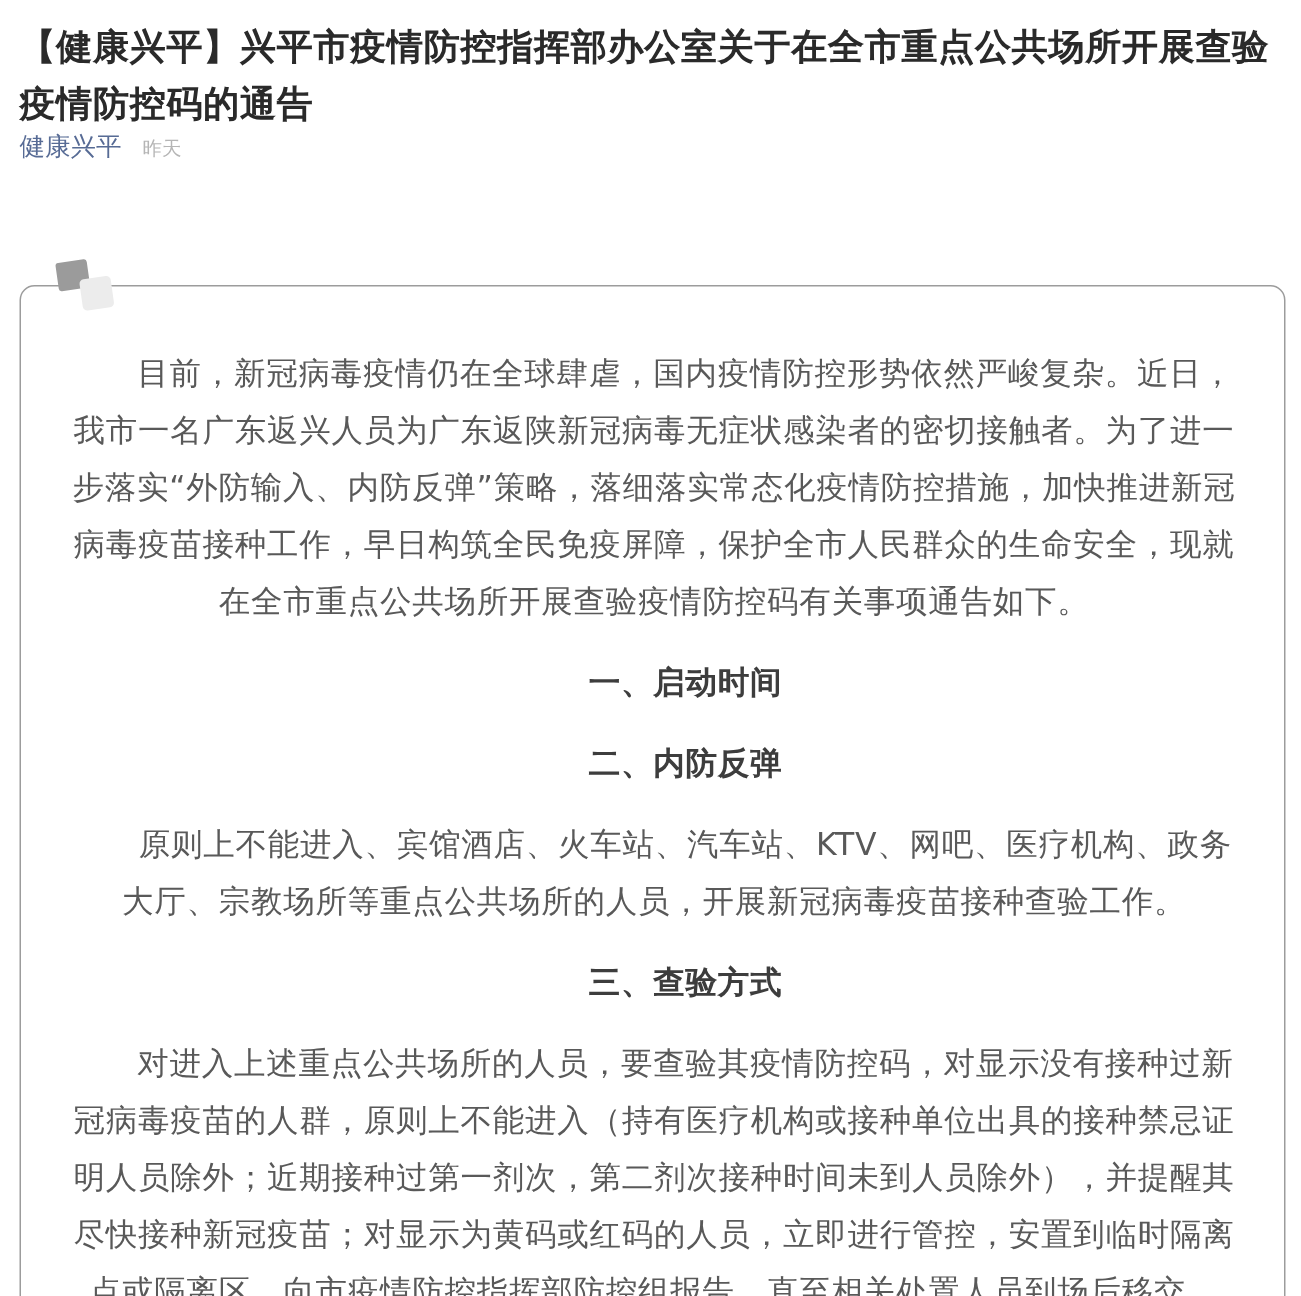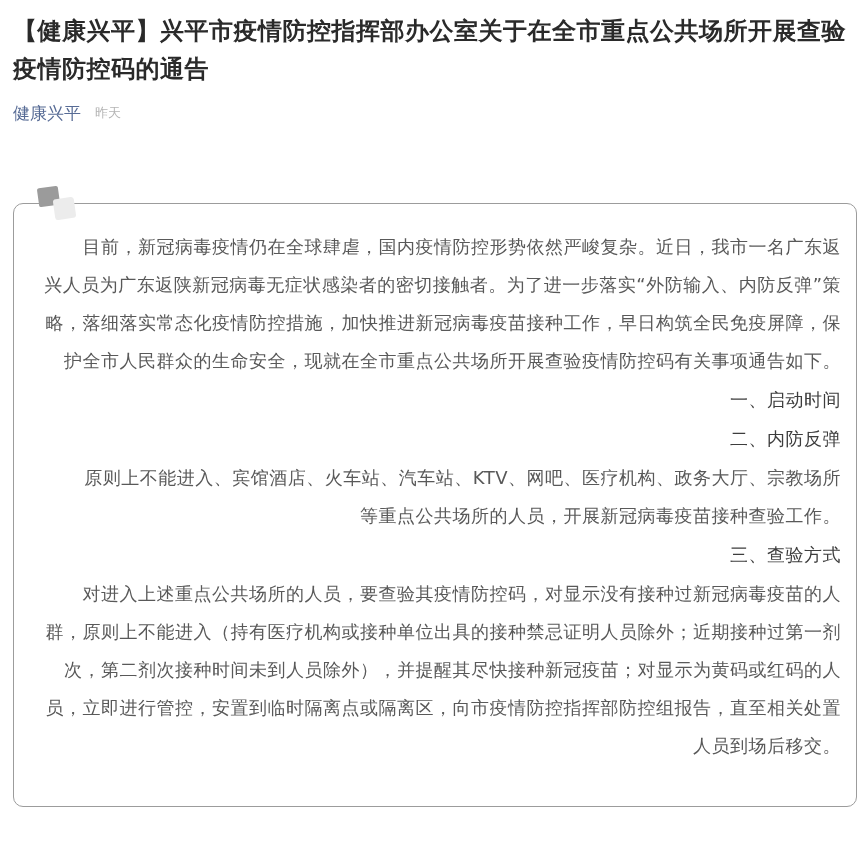--- a/index.html
+++ b/index.html
@@ -20,26 +20,26 @@
   }
   .article-title {
     margin: 0;
     font-size: 24px;
     line-height: 38px;
     font-weight: 700;
     color: #2a2a2a;
     letter-spacing: 0.5px;
   }
   .meta-row {
-    margin-top: 13px;
     display: flex;
     align-items: flex-start;
     gap: 14px;
     font-size: 17px;
     line-height: 24px;
+    font-family: Liberation Mono, monospace;
   }
   .author-name {
     color: #576b95;
     cursor: pointer;
   }
   .publish-date {
     color: #b5b5b5;
     font-size: 13px;
   }
   
@@ -67,30 +67,30 @@
     left: 40px;
     top: -6px;
     width: 21px;
     height: 21px;
     background: #ececec;
     transform: rotate(-8deg);
     border-radius: 3px;
     z-index: 3;
   }
   .notice-content p {
-    margin: 1px;
-    font-size: 18px;
+    margin: 16px;
+    font-size: 21px;
     line-height: 38px;
     color: #595959;
     text-indent: 2em;
-    text-align: right;
+    text-align: center;
     letter-spacing: 0.5px;
   }
   .notice-content p.section-heading {
-    font-weight: 400;
+    font-weight: 700;
     color: #3d3d3d;
   }
 </style>
 </head>
 <body>
 
 <div class="header">
   <h1 class="article-title">【健康兴平】兴平市疫情防控指挥部办公室关于在全市重点公共场所开展查验疫情防控码的通告</h1>
   <div class="meta-row">
     <span class="author-name">健康兴平</span>

